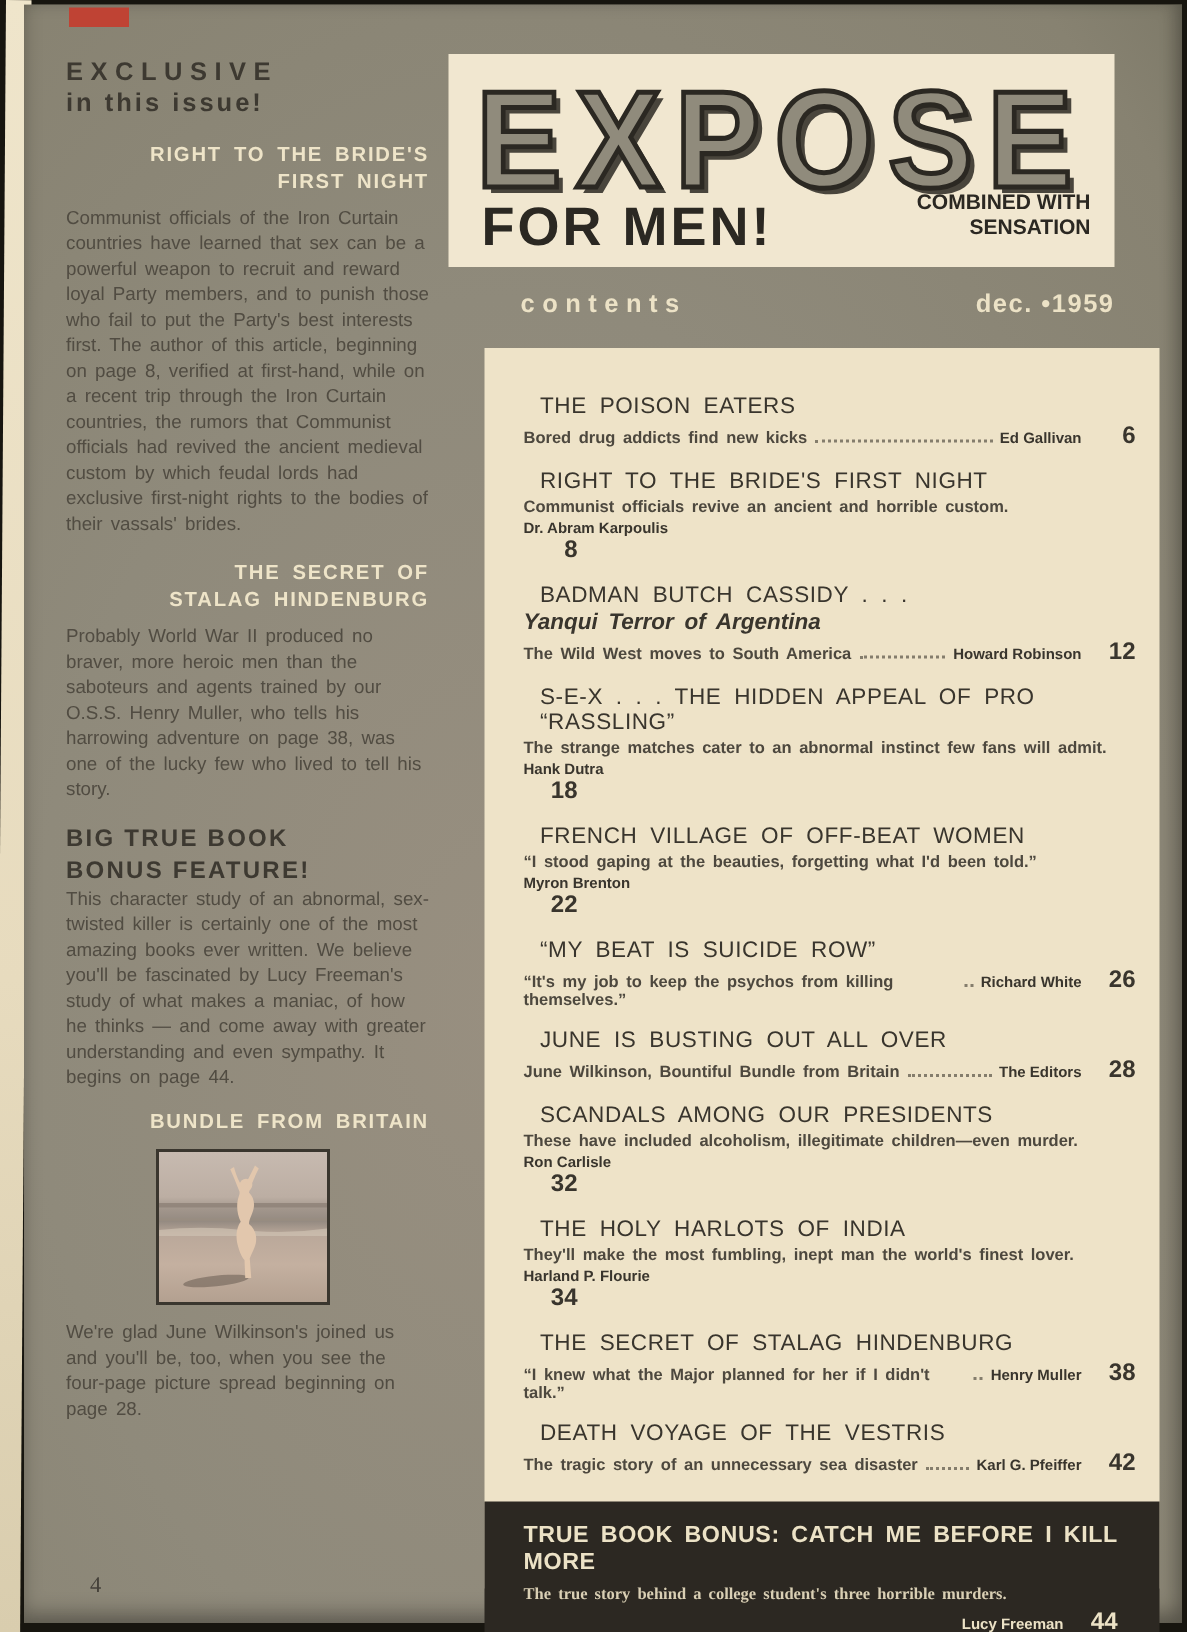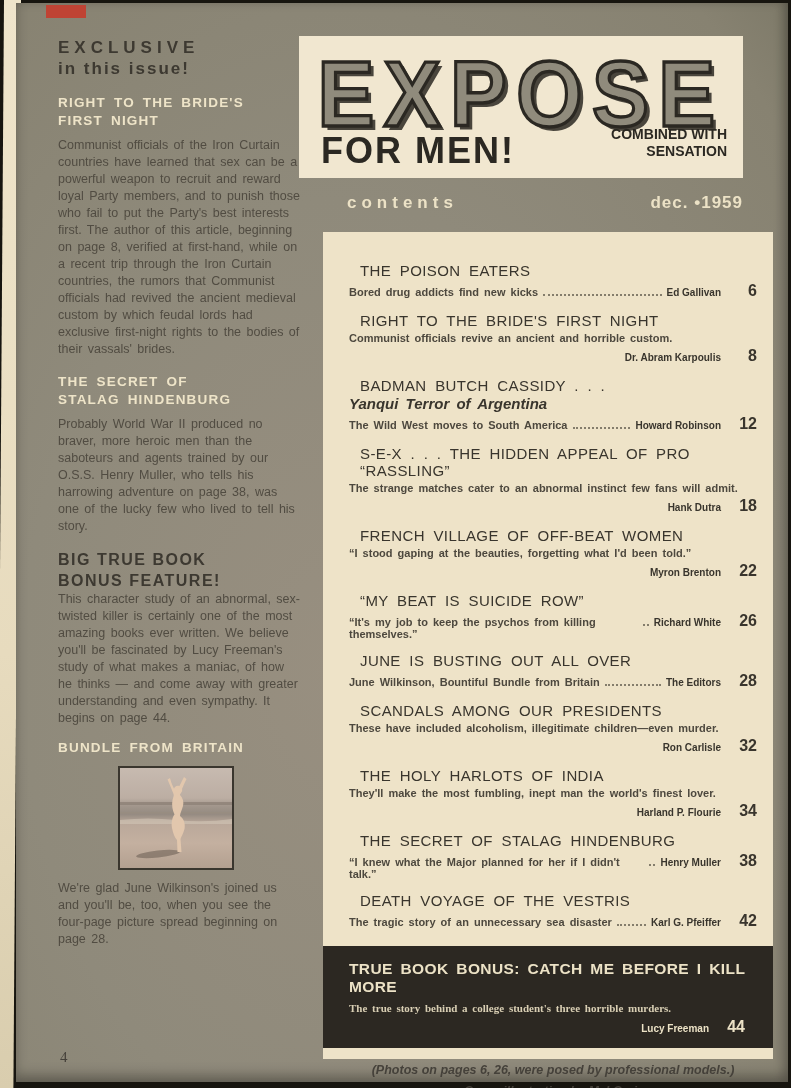--- a/index.html
+++ b/index.html
@@ -15,25 +15,25 @@
     transform:rotate(0.4deg); transform-origin:top left;
   }
   .page {
     position:absolute; left:16px; top:3px; width:772px; height:1079px;
     background:radial-gradient(ellipse at 42% 62%, #988f80 0%, #8f8a7b 50%, #878271 90%, #7e7a69 100%);
     box-shadow: inset -6px 0 10px rgba(0,0,0,0.15), inset 0 -8px 12px rgba(0,0,0,0.25);
   }
   .red-mark { position:absolute; left:30px; top:2px; width:40px; height:13px; background:#bf4334; }
 
   
-  .sidebar { position:absolute; left:42px; top:34px; width:242px; }
+  .sidebar { position:absolute; left:28px; top:34px; width:242px; }
   .sb-kicker { font-size:17px; font-weight:bold; color:#3d3931; letter-spacing:5px; line-height:21px; }
   .sb-kicker2 { font-size:17px; font-weight:bold; color:#3d3931; letter-spacing:2px; line-height:21px; }
   .sb-h { font-size:13.5px; font-weight:bold; color:#eee4c8; letter-spacing:1.2px; line-height:18px;
-          margin:15px 0 7px; white-space:pre-line; word-spacing:3px; }
+          margin:15px 0 7px; white-space:pre-line; word-spacing:3px;text-align:right; }
   .sb-p { font-size:12.5px; line-height:17px; color:#514c42; margin:0 0 4px; word-spacing:2px; }
   .sb-bonus-kicker { font-size:16px; font-weight:bold; color:#3d3931; letter-spacing:1.5px;
           line-height:21px; margin-top:14px; white-space:pre-line; }
   .sb-big { font-size:24px; font-weight:bold; color:#eee4c8; line-height:27px; margin:3px 0 7px;
           white-space:pre-line; letter-spacing:0.5px; }
   .photo-frame { width:112px; height:100px; border:2px solid #3a362e; margin:9px 0 10px 60px;
           position:relative; overflow:hidden;
           background:linear-gradient(180deg,#c7bab0 0%,#bcaea3 30%,#a2968c 38%,#948a81 46%,#baa89a 55%,#c4b0a0 75%,#b3a090 100%); }
   .photo-frame svg { position:absolute; left:0; top:0; }
   .page-num { position:absolute; left:44px; top:1046px; font-size:15px; color:#45413a; font-family:"Liberation Serif",serif; }
@@ -61,21 +61,21 @@
   .toc-panel { position:absolute; left:307px; top:229px; width:450px; height:827px;
     background:#eee3c8; box-sizing:border-box; padding:30px 16px 0 26px; }
   .toc-entry { margin-bottom:12px; }
   .toc-title { font-size:15px; font-weight:normal; color:#39352d; letter-spacing:0.4px; word-spacing:4px;margin-left:11px; }
   .toc-title2 { font-size:15px; font-weight:bold; font-style:italic; color:#39352d; word-spacing:3px; margin-top:1px; }
   .toc-subline { display:flex; align-items:baseline; margin-top:3px; }
   .toc-sub { font-size:11px; font-weight:bold; color:#4d483e; word-spacing:2px; }
   .leader { flex:1; border-bottom:2px dotted #847d6c; margin:0 5px 3px 5px; min-width:6px; }
   .toc-author { font-size:10px; font-weight:bold; color:#39352d; white-space:nowrap; }
   .toc-page { width:36px; text-align:right; font-size:16px; font-weight:bold; color:#39352d; flex:none; }
-  .toc-authorline { display:flex; justify-content:flex-end; align-items:baseline; margin-top:3px; }
+  .toc-authorline { display:flex; justify-content:space-between; align-items:baseline; margin-top:3px;flex-direction:column; }
 
   .bonus-bar { margin:16px -16px 0 -26px; background:#2c2822; padding:14px 28px 12px 26px; }
   .bonus-title { font-size:15.5px; font-weight:bold; color:#ece2c6; letter-spacing:0.4px; word-spacing:3px; }
   .bonus-sub { font-size:11px; font-weight:bold; color:#d9cfb4; margin-top:6px; word-spacing:2px;font-family:Liberation Serif, serif; }
   .bonus-authorline { display:flex; justify-content:flex-end; align-items:baseline; margin-top:4px; }
   .bonus-authorline .toc-author, .bonus-authorline .toc-page { color:#ece2c6; }
 
   .notes { text-align:center; font-style:italic; font-size:12.5px; color:#45413a;
     line-height:21px; margin-top:12px; font-weight:bold; }
 </style>

